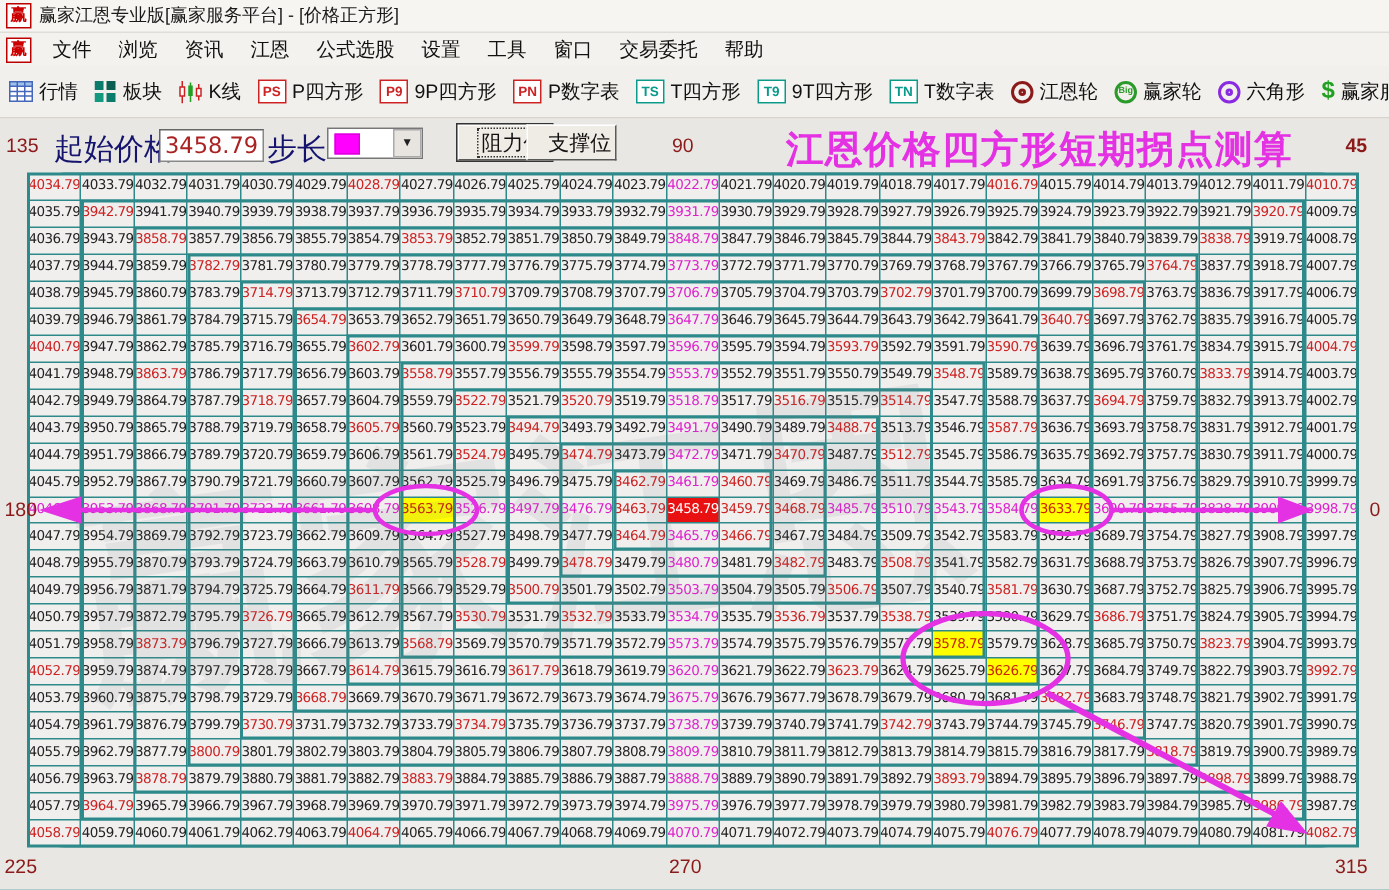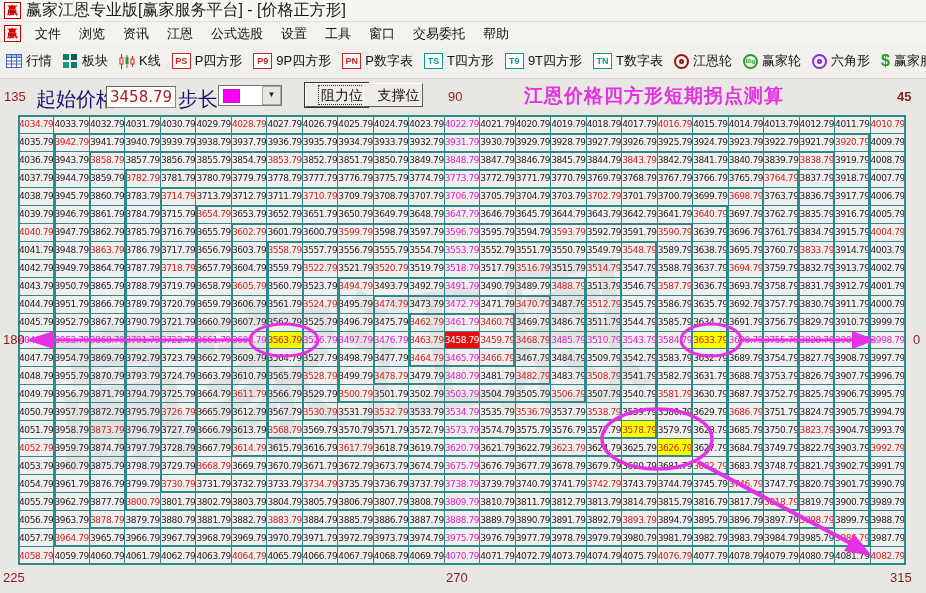--- a/index.html
+++ b/index.html
@@ -4,21 +4,21 @@
 <style>
   html,body{margin:0;padding:0;}
   body{font-family:"Liberation Sans","DejaVu Sans",sans-serif;}
   #window{position:relative;width:926px;height:593px;background:#e9e7e3;overflow:hidden;}
 
   
   .titlebar{position:absolute;top:0;left:0;width:100%;height:22px;background:#f7f5f2;
     display:flex;align-items:center;padding-left:4px;box-sizing:border-box;border-bottom:1px solid #e0ddd8;}
   .applogo{width:15px;height:15px;background:#fff;border:1px solid #b00;color:#c00;font-weight:bold;
     font-size:11px;line-height:14px;text-align:center;margin-right:5px;flex:none;}
-  .titletext{font-size:16px;color:#1a1a1a;}
+  .titletext{font-size:12px;color:#1a1a1a;}
 
   
   .menubar{position:absolute;top:22px;left:0;width:100%;height:22px;background:#f4f2ee;
     display:flex;align-items:center;border-bottom:1px solid #ddd9d3;}
   .menubar .applogo{margin-left:4px;}
   .menuitem{font-size:13px;color:#111;padding:0 9px;cursor:default;}
 
   
   .toolbar{position:absolute;top:44px;left:0;width:100%;height:35px;background:#f2f0ec;
     display:flex;align-items:center;border-bottom:1px solid #d7d3cc;padding-left:6px;box-sizing:border-box;}
@@ -43,21 +43,21 @@
   .stepdrop{position:absolute;left:218px;top:6px;width:64px;height:21px;background:#fff;
     border:1px solid #777;box-sizing:border-box;display:flex;align-items:center;}
   .swatch{width:15px;height:12px;background:#ff00ff;margin-left:4px;border:1px solid #d0d;}
   .droparrow{margin-left:auto;width:17px;height:17px;background:#e8e5e0;border:1px solid #aaa;
     font-size:8px;line-height:16px;text-align:center;color:#222;}
   .cbtn{position:absolute;top:4px;height:24px;background:#efece6;border:1px solid;
     border-color:#fff #5a5a5a #5a5a5a #fff;font-size:14px;color:#111;text-align:center;
     line-height:22px;box-sizing:border-box;font-family:"Liberation Sans",sans-serif;padding-left:11px;}
   .cbtn.default{outline:1px solid #333;}
   .cbtn.default .inner{outline:1px dotted #333;display:block;margin:2px;line-height:18px;}
-  .annot-title{position:absolute;left:524px;top:4px;font-size:19px;font-weight:bold;
+  .annot-title{position:absolute;left:524px;top:4px;font-size:25px;font-weight:bold;
     color:#e331e3;letter-spacing:1px;white-space:nowrap;text-align:right;}
 
   
   #gridwrap{position:absolute;left:18px;top:115px;width:888px;height:450px;background:#2e8a8a;border-radius:25px;}
   #grid{position:absolute;inset:0;display:grid;grid-template-columns:repeat(25,1fr);
     grid-template-rows:repeat(25,1fr);gap:1px;padding:1px;box-sizing:border-box;}
   .cell{background:#f0efee;font-size:9px;letter-spacing:-0.4px;color:#222;display:flex;
     align-items:center;justify-content:center;overflow:hidden;white-space:nowrap;
     font-family:"DejaVu Sans",sans-serif;cursor:default;}
   .cell.rd{color:#cc2222;}
@@ -169,21 +169,21 @@
     <span class="biglabel" style="left:36px;top:7px;">起始价格:</span>
     <input class="pricebox" value="3458.7900" style="">
     <span class="biglabel" style="left:178px;top:7px;">步长:</span>
     <div class="stepdrop">
       <span class="swatch"></span>
       <span class="droparrow">▼</span>
     </div>
     <div class="cbtn default" style="left:305px;width:63px;">
       <span class="inner">阻力位</span>
     </div>
-    <div class="cbtn" style="left:363px;width:60px;">
+    <div class="cbtn" style="left:351px;width:60px;">
       <span>支撑位</span>
     </div>
     <span class="anglelabel" style="left:448px;top:10px;">90</span>
     <span class="annot-title">江恩价格四方形短期拐点测算</span>
     <span class="anglelabel" style="left:897px;top:10px;font-weight:bold;">45</span>
   </div>
 
   <div id="gridwrap">
     <div id="grid">
         <div class="cell rd">4034.79</div>

